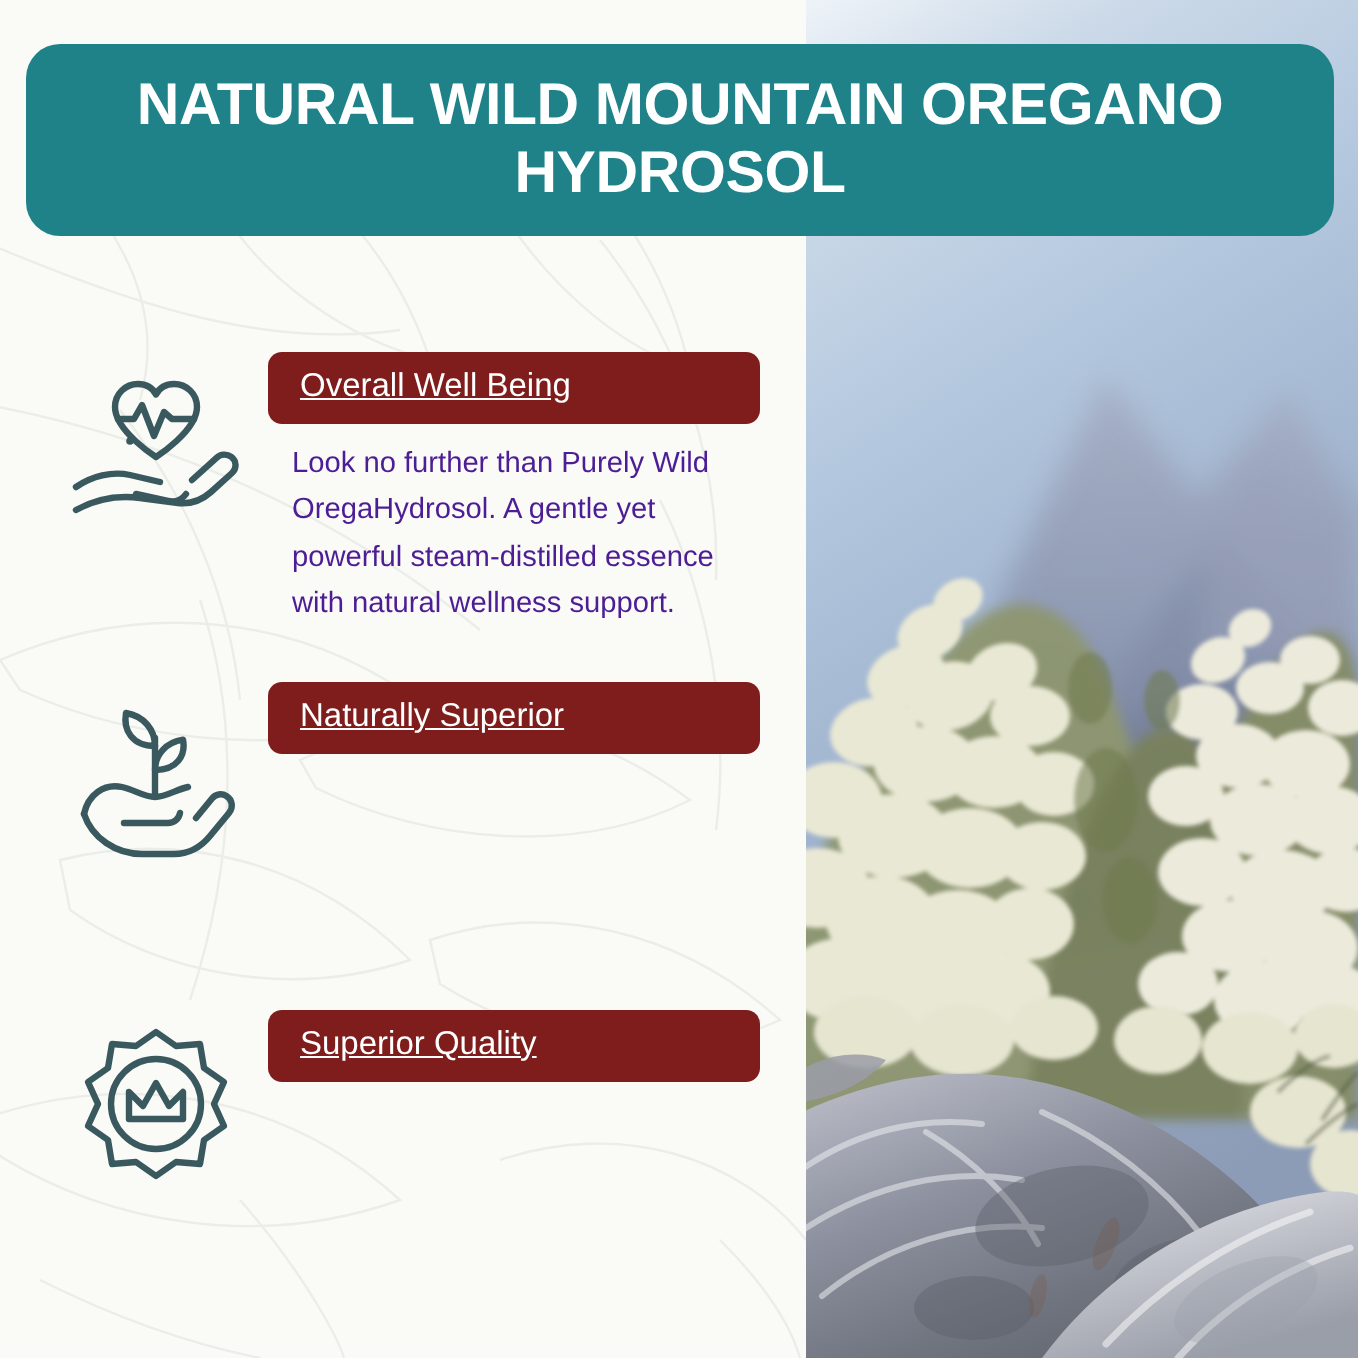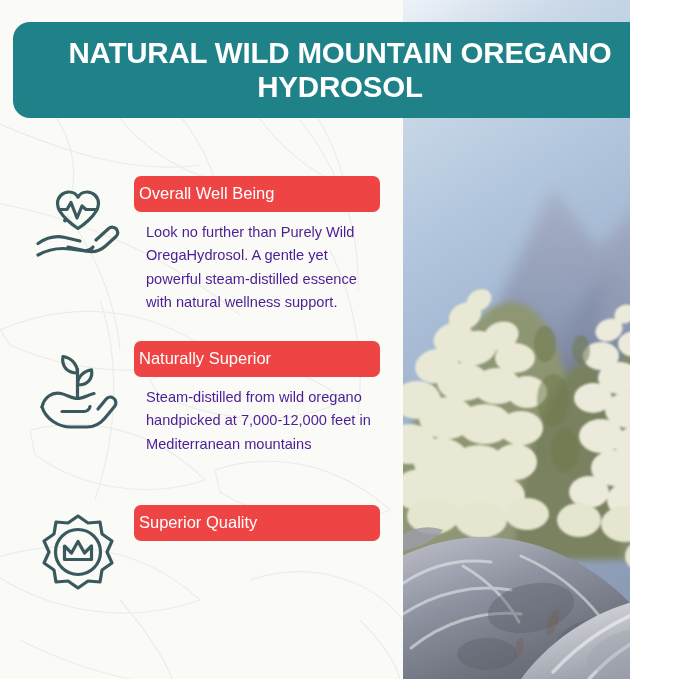--- a/index.html
+++ b/index.html
@@ -6,21 +6,21 @@
     margin: 0;
     padding: 0;
     background: #ffffff;
   }
   body {
     font-family: "Liberation Sans", sans-serif;
   }
 
   #page {
     position: relative;
-    width: 630px;
+    width: 679px;
     height: 679px;
     overflow: hidden;
     background: #fbfbf9;
   }
 
   
   .left-panel {
     position: absolute;
     left: 0; top: 0;
     width: 403px; height: 679px;
@@ -85,29 +85,30 @@
     padding-top: 6px;
   }
   .icon-wrap svg { display: block; }
 
   .feature-body {
     width: 246px;
     flex: 0 0 246px;
     padding-left: 2px;
   }
   .feature-label {
-    background: #ef4444;
+    background: #7f1d1d;
     color: #ffffff;
     font-size: 16.5px;
     line-height: 1;
-    padding: 9px 0 10px 5px;
+    padding: 9px 0 10px 16px;
     border-radius: 7px;
     margin-bottom: 9px;
     box-sizing: border-box;
     width: 246px;
+    text-decoration: underline;
   }
   .feature-text {
     color: #4c1d95;
     font-size: 14.6px;
     line-height: 1.62;
     padding-left: 12px;
   }
 </style>
 </head>
 <body>
@@ -324,21 +325,20 @@
         <path d="M45.5,50 L45.5,22"></path>
         <path d="M45.5,26 C45.5,18 40,11 31,9.5 C29.5,18 34,26 45.5,26 Z"></path>
         <path d="M45.5,38 C45.5,30.5 51,24 59.5,22.8 C61,30.8 56.5,38 45.5,38 Z"></path>
         <path d="M10,60 C12,50.5 20,44.5 29,46.5 C35,47.8 40,51.5 45.5,51.5 C51,51.5 56,47.8 62,46.5"></path>
         <path d="M10,60 C14,72 26,80 39,80 L55,80 C62,80 68.5,76.5 73,71 L82.5,59.5 C84.8,56.8 84.2,52.8 81.2,51 C78.8,49.5 75.7,50.1 74,52.2 L66,62"></path>
         <path d="M30,64.5 L52,64.5 C55,64.5 57.5,62.5 58,59.5"></path>
       </svg>
     </div>
     <div class="feature-body">
       <div class="feature-label">Naturally Superior</div>
-      <div class="feature-text">Steam-distilled from wild oregano handpicked at 7,000-12,000 feet in Mediterranean mountains</div>
     </div>
   </div>
 
   <div class="feature feature-3">
     <div class="icon-wrap">
       <svg width="92" height="92" viewBox="0 0 92 92" fill="none" stroke="#39595e" stroke-width="3.2" stroke-linecap="round" stroke-linejoin="round">
         <path d="M46,5
                  L56,12 L68,11 L70,23 L80,30 L75,41 L80,52 L70,59 L68,71 L56,70 L46,77
                  L36,70 L24,71 L22,59 L12,52 L17,41 L12,30 L22,23 L24,11 L36,12 Z"></path>
         <circle cx="46" cy="41" r="22.5"></circle>

